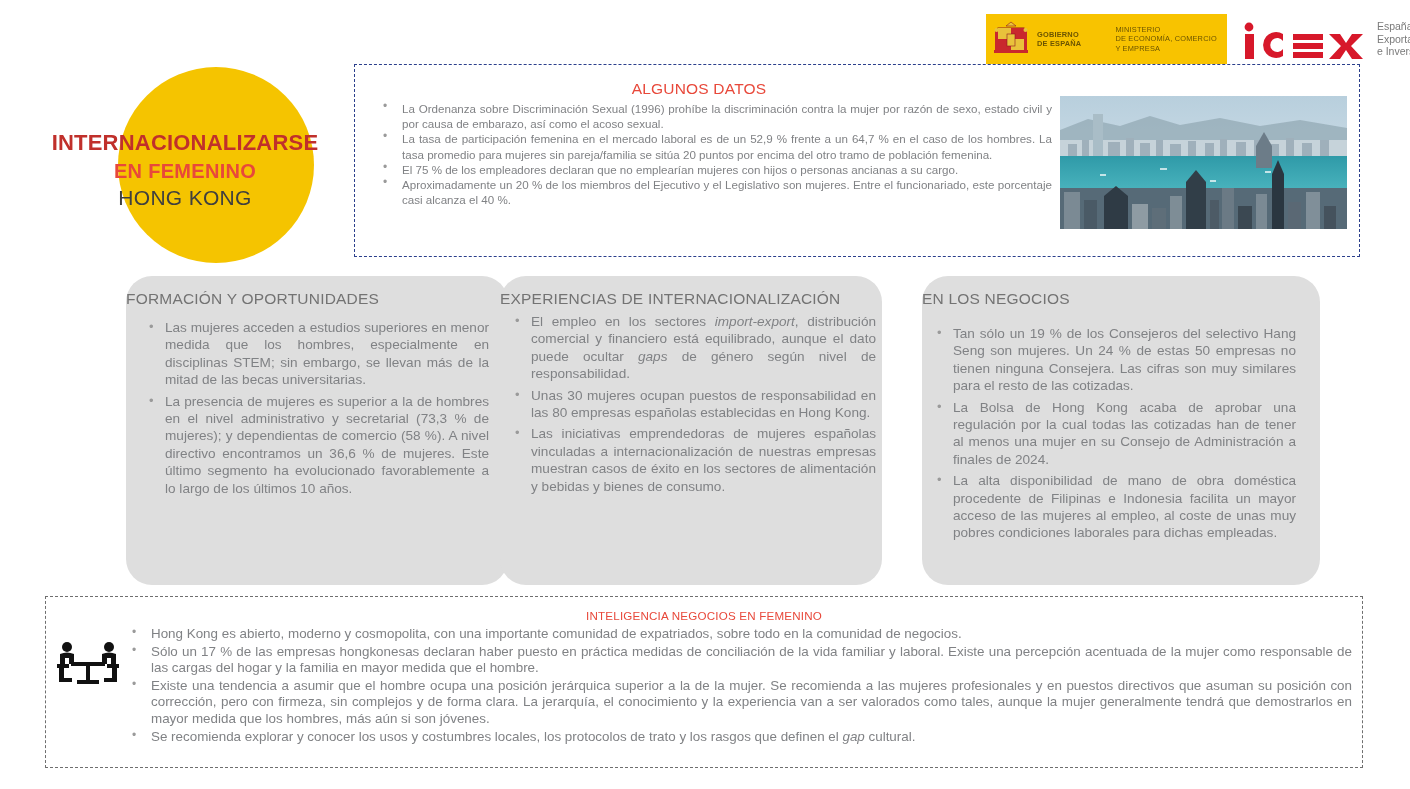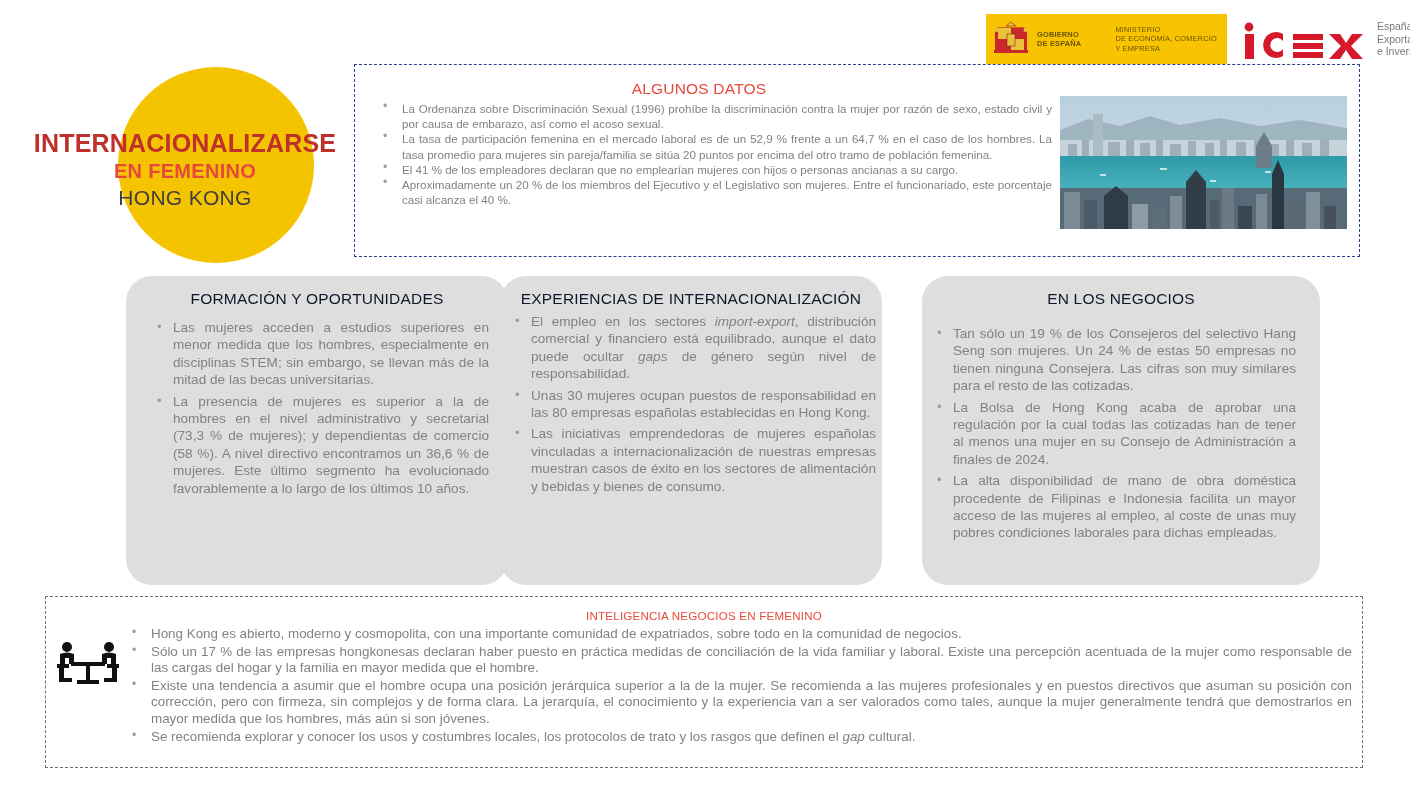--- a/index.html
+++ b/index.html
@@ -24,21 +24,21 @@
   .icex-block{display:flex;align-items:center;padding-left:14px;gap:8px;}
   .icex-mark{display:flex;align-items:center;}
   .icex-tag{font-size:10.5px;line-height:12.5px;color:#7a7a7a;white-space:nowrap;}
 
   
   .circle{
     position:absolute;left:118px;top:67px;width:196px;height:196px;
     border-radius:50%;background:#F5C400;
   }
   .title-wrap{position:absolute;left:0px;top:128px;width:370px;text-align:center;}
-  .t1{font-size:25px;font-weight:bold;color:#C0302B;letter-spacing:.2px;line-height:30px;}
+  .t1{font-size:22px;font-weight:bold;color:#C0302B;letter-spacing:.2px;line-height:30px;}
   .t2{font-size:20px;color:#E8483A;line-height:26px;letter-spacing:.3px;font-weight:bold;}
   .t3{font-size:21px;color:#3f3f3f;line-height:27px;letter-spacing:.3px;}
 
   
   .datos-box{
     position:absolute;left:354px;top:64px;width:1006px;height:193px;
     border:1.6px dashed #2b3f8c;
     box-sizing:border-box;
     background:transparent;
   }
@@ -59,32 +59,32 @@
 
   
   .card{
     position:absolute;top:276px;height:309px;
     background:#DEDEDE;border-radius:26px;
   }
   .card.c1{left:126px;width:382px;}
   .card.c2{left:500px;width:382px;}
   .card.c3{left:922px;width:398px;}
   .card-title{
-    text-align:center;color:#0f172a;font-size:15.5px;line-height:20px;
+    color:#737373;font-size:15.5px;line-height:20px;
     padding-top:13px;letter-spacing:.2px;
   }
   .card ul{margin:0;padding:0;list-style:none;}
   .card li{
     position:relative;font-size:13.6px;line-height:17.4px;color:#808285;
     text-align:justify;padding-left:31px;margin-top:4px;
   }
   .card li:before{
     content:"•";position:absolute;left:15px;top:-1px;color:#9a9a9a;font-size:13px;
   }
-  .c1 .list-pad{padding:6px 19px 0 16px;}
+  .c1 .list-pad{padding:6px 19px 0 8px;}
   .c2 .list-pad{padding:0px 6px 0 0px;}
   .c3 .list-pad{padding:12px 24px 0 0px;}
   .card li i{font-style:italic;}
 
   .datos-list{list-style:none;margin:0;padding:0;}
   .datos-list li{position:relative;padding-left:30px;}
   .datos-list li:before{content:"•";position:absolute;left:11px;top:-2px;color:#9a9a9a;font-size:12px;}
 
   
   .bottom-box{
@@ -164,21 +164,21 @@
     <div class="t1">INTERNACIONALIZARSE</div>
     <div class="t2">EN FEMENINO</div>
     <div class="t3">HONG KONG</div>
   </div>
 
   <div class="datos-box"></div>
   <div class="datos-title">ALGUNOS DATOS</div>
   <ul class="datos-list">
       <li>La Ordenanza sobre Discriminación Sexual (1996) prohíbe la discriminación contra la mujer por razón de sexo, estado civil y por causa de embarazo, así como el acoso sexual.</li>
       <li>La tasa de participación femenina en el mercado laboral es de un 52,9 % frente a un 64,7 % en el caso de los hombres. La tasa promedio para mujeres sin pareja/familia se sitúa 20 puntos por encima del otro tramo de población femenina.</li>
-      <li>El 41 % de los empleadores declaran que no emplearían mujeres con hijos o personas ancianas a su cargo.</li>
+      <li>El 75 % de los empleadores declaran que no emplearían mujeres con hijos o personas ancianas a su cargo.</li>
       <li>Aproximadamente un 20 % de los miembros del Ejecutivo y el Legislativo son mujeres. Entre el funcionariado, este porcentaje casi alcanza el 40 %.</li>
     </ul>
 
   <div class="photo">
     <svg width="287" height="133" viewBox="0 0 287 133">
       <defs>
         <linearGradient id="sky" x1="0" y1="0" x2="0" y2="1">
           <stop offset="0" stop-color="#b8cfdd"></stop>
             <stop offset="1" stop-color="#dce7ee"></stop>
         </linearGradient>

